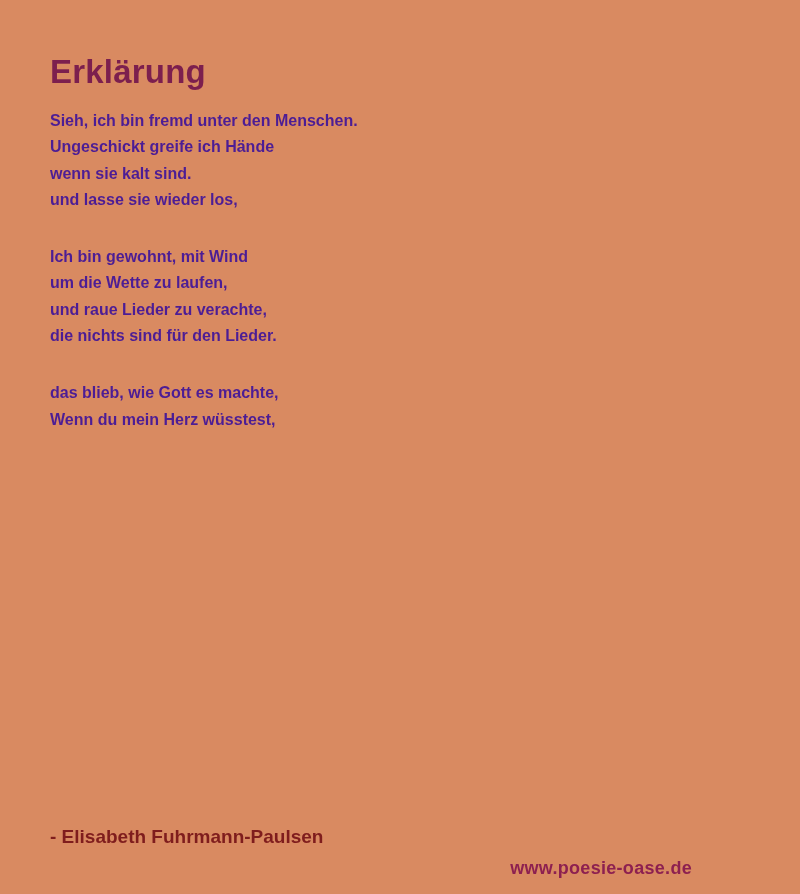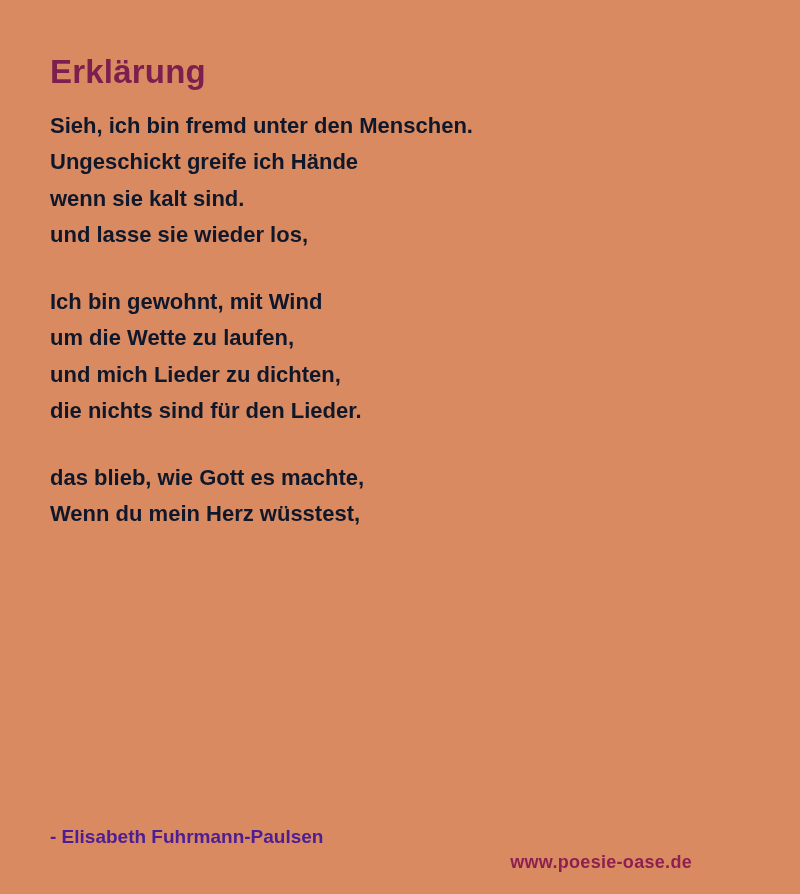--- a/index.html
+++ b/index.html
@@ -26,38 +26,38 @@
     font-weight: bold;
     color: #7c1f4e;
     letter-spacing: 0.2px;
     margin: 0 0 16px 0;
     line-height: 1.2;
   }
   .stanza {
     margin: 0 0 30px 0;
   }
   .poem-line {
-    font-size: 22px;
+    font-size: 16px;
     font-weight: bold;
-    color: #0f172a;
+    color: #4c1d95;
     line-height: 1.66;
     white-space: pre;
   }
   .attribution {
     position: absolute;
     left: 50px;
     bottom: 46px;
     font-size: 19px;
     font-weight: bold;
-    color: #4c1d95;
+    color: #7f1d1d;
   }
   .site-url {
     position: absolute;
     right: 108px;
-    bottom: 21px;
+    bottom: 15px;
     font-size: 18px;
     font-weight: bold;
     color: #8d2050;
     letter-spacing: 0.3px;
   }
 </style>
 </head>
 <body>
 
 <div class="poem-card">
@@ -67,21 +67,21 @@
   <div class="stanza">
     <div class="poem-line">Sieh, ich bin fremd unter den Menschen.</div>
     <div class="poem-line">Ungeschickt greife ich Hände</div>
     <div class="poem-line">wenn sie kalt sind.</div>
     <div class="poem-line">und lasse sie wieder los,</div>
   </div>
 
   <div class="stanza">
     <div class="poem-line">Ich bin gewohnt, mit Wind</div>
     <div class="poem-line">um die Wette zu laufen,</div>
-    <div class="poem-line">und mich Lieder zu dichten,</div>
+    <div class="poem-line">und raue Lieder zu verachte,</div>
     <div class="poem-line">die nichts sind für den Lieder.</div>
   </div>
 
 
   <div class="stanza">
     <div class="poem-line">das blieb, wie Gott es machte,</div>
     <div class="poem-line">Wenn du mein Herz wüsstest,</div>
   </div>
 
   <div class="attribution">- Elisabeth Fuhrmann-Paulsen</div>

